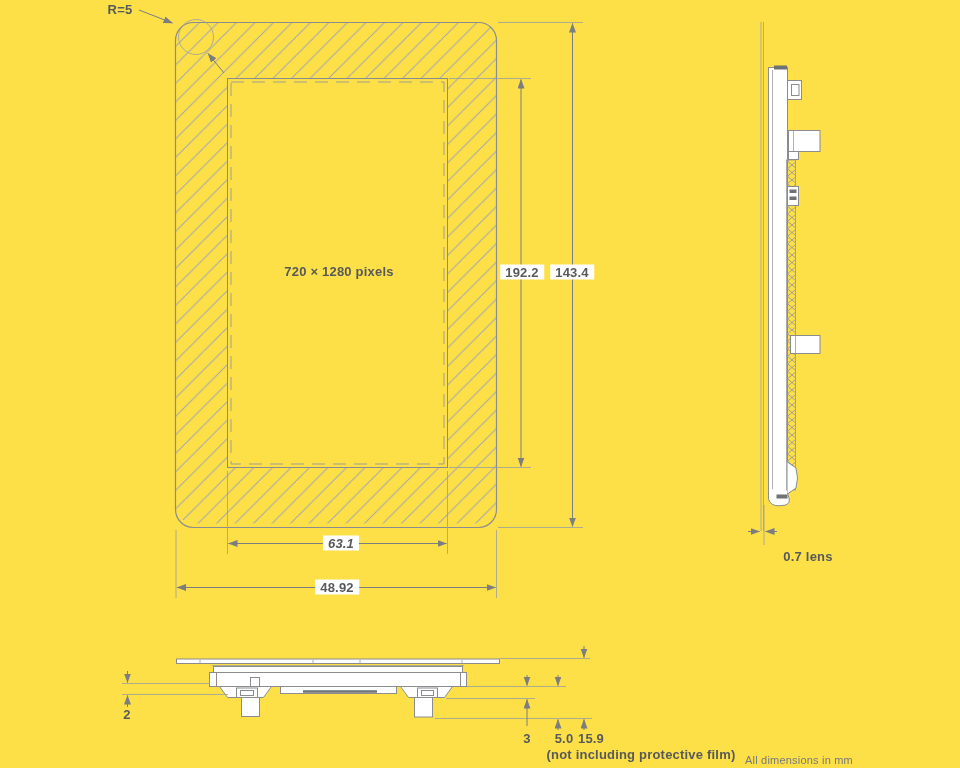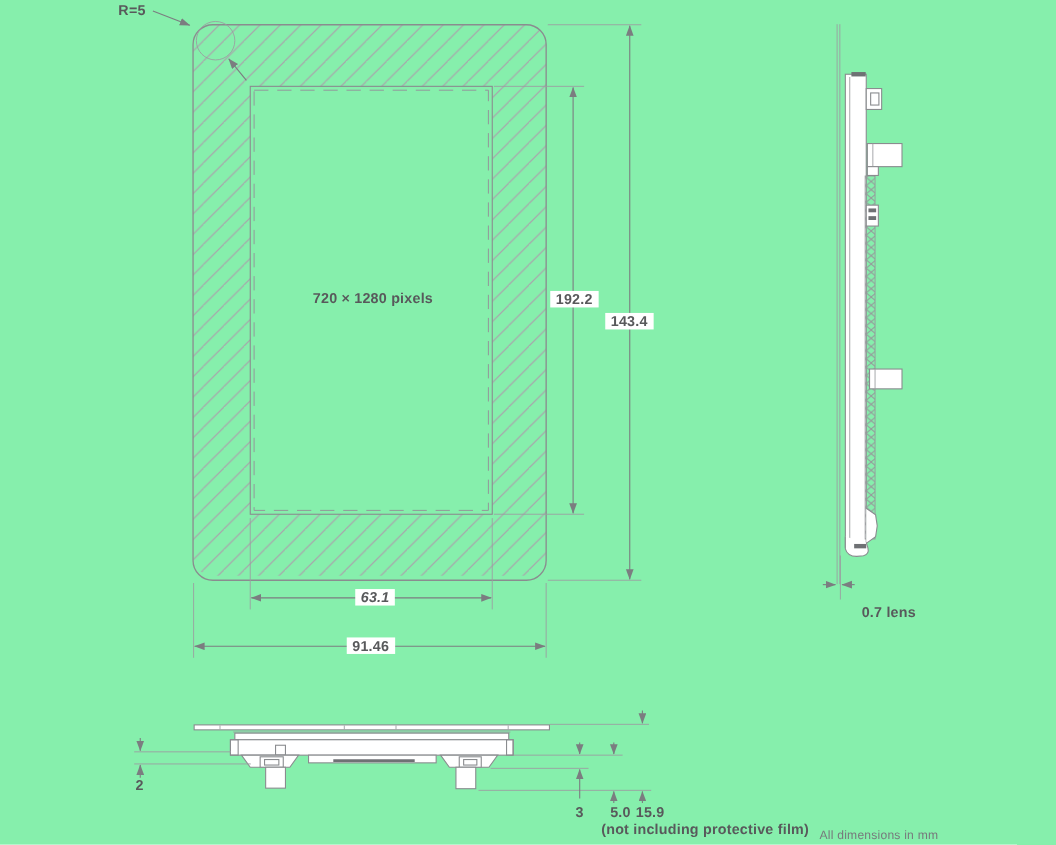--- a/index.html
+++ b/index.html
@@ -1,16 +1,16 @@
 <!DOCTYPE html>
 <html><head>
 <meta charset="utf-8">
 <style>
   html,body{margin:0;padding:0;background:#fff;}
-  .canvas{position:relative;width:960px;height:768px;background:#86efac;overflow:hidden;
+  .canvas{position:relative;width:960px;height:768px;background:#fde047;overflow:hidden;
           font-family:"Liberation Sans",sans-serif;}
   svg{position:absolute;left:0;top:0;}
   .ln{stroke:#8a8c8f;fill:none;stroke-width:1;}
   .lnthin{stroke:#9b9da0;fill:none;stroke-width:0.8;}
   .dim{stroke:#7b7d80;fill:none;stroke-width:1;}
   .dash{stroke:#94969a;fill:none;stroke-width:0.9;stroke-dasharray:13 8;}
   .dk{fill:#6f7174;stroke:none;}
   .wfill{fill:#ffffff;}
   .lbl{position:absolute;transform:translate(-50%,-50%);font-size:13px;font-weight:bold;
        color:#58595b;white-space:nowrap;line-height:1;letter-spacing:0.2px;}
@@ -159,23 +159,23 @@
     <g>
       <line x1="584" y1="646" x2="584" y2="657.5" class="dim" marker-end="url(#ae)"></line>
       <line x1="584" y1="730" x2="584" y2="719.5" class="dim" marker-end="url(#ae)"></line>
     </g>
   </g>
 </svg>
 
 <div class="lbl" style="left:120px;top:9px;">R=5</div>
 <div class="lbl" style="left:339px;top:271px;">720 × 1280 pixels</div>
 <div class="lbl bg" style="left:522px;top:272px;">192.2</div>
-<div class="lbl bg" style="left:572px;top:272px;margin-top:20px;">143.4</div>
+<div class="lbl bg" style="left:572px;top:272px;">143.4</div>
 <div class="lbl bg" style="left:341px;top:543px;font-style:italic;">63.1</div>
-<div class="lbl bg" style="left:337px;top:587px;">91.46</div>
+<div class="lbl bg" style="left:337px;top:587px;">48.92</div>
 <div class="lbl" style="left:808px;top:556px;">0.7 lens</div>
 <div class="lbl" style="left:127px;top:714px;">2</div>
 <div class="lbl" style="left:527px;top:738px;">3</div>
 <div class="lbl" style="left:564px;top:738px;">5.0</div>
 <div class="lbl" style="left:591px;top:738px;text-align:right;">15.9</div>
 <div class="lbl" style="left:641px;top:754px;">(not including protective film)</div>
 <div class="lbl light" style="left:799px;top:760px;">All dimensions in mm</div>
 
 </div>
 

